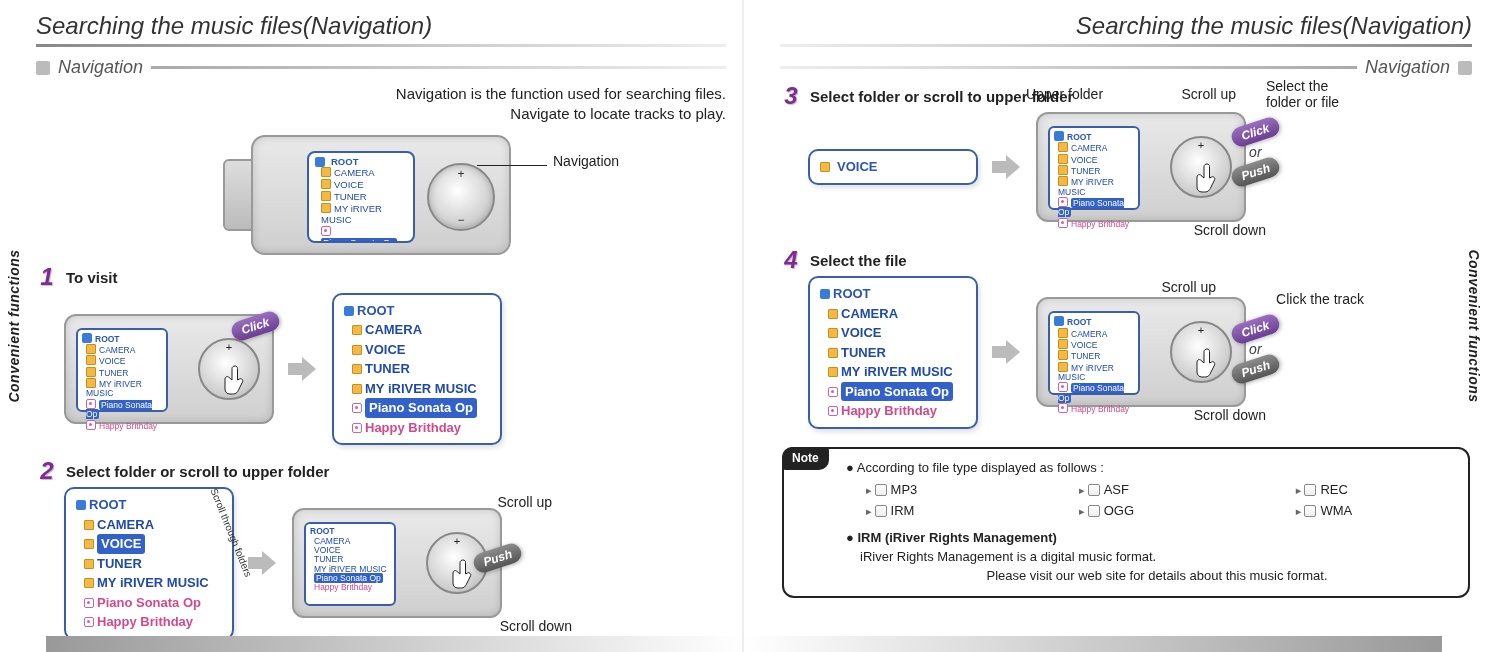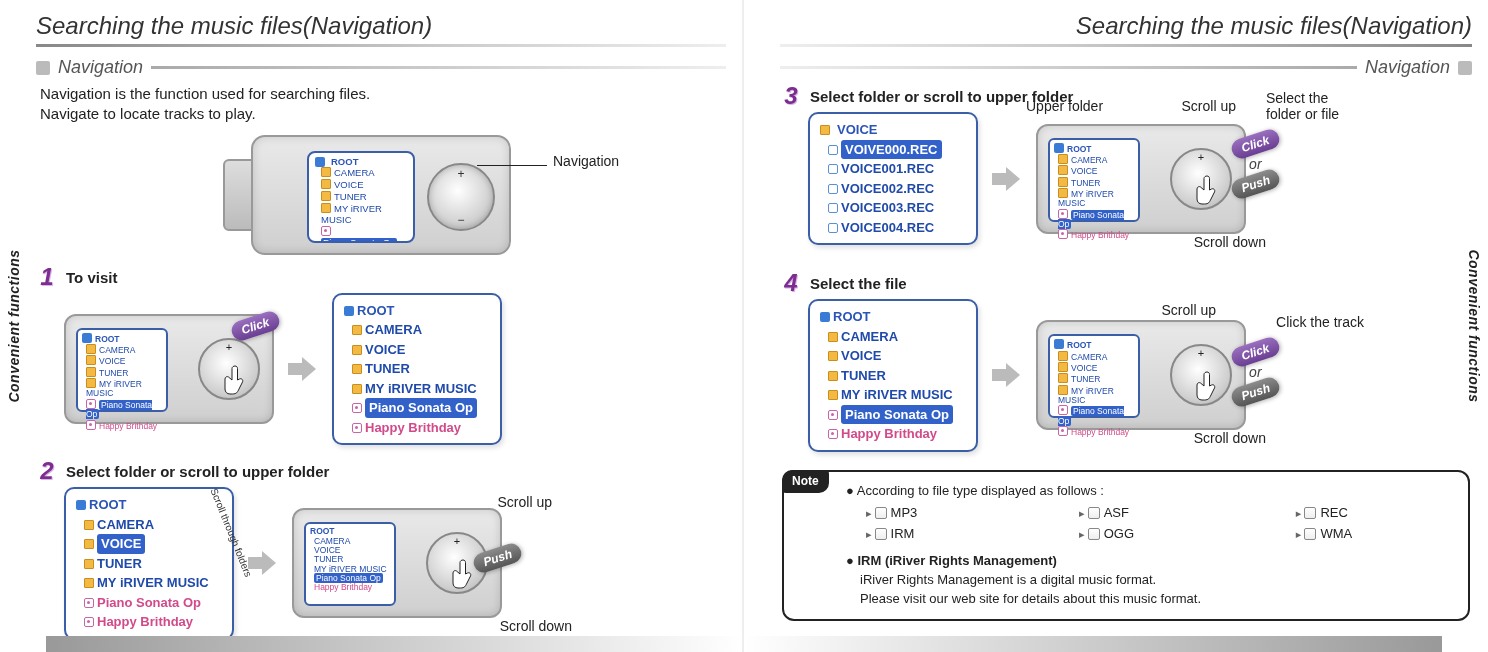--- a/index.html
+++ b/index.html
@@ -13,21 +13,21 @@
   .title-underline { height: 3px; background: linear-gradient(to right, #888, #ccc 60%, #eee); margin-bottom: 10px; }
   .page.right .title-underline { background: linear-gradient(to left, #888, #ccc 60%, #eee); }
 
   .section-bar { display: flex; align-items: center; gap: 8px; margin-bottom: 6px; }
   .section-cap { width: 14px; height: 14px; background: #bbb; border-radius: 2px; }
   .section-cap.r { margin-left: auto; }
   .section-name { font-size: 18px; color: #555; font-style: italic; }
   .section-line { flex: 1; height: 3px; background: linear-gradient(to right, #aaa, #eee); }
   .section-line.r { background: linear-gradient(to left, #aaa, #eee); }
 
-  .intro { font-size: 15px; line-height: 1.35; margin: 4px 0 10px 4px; }
+  .intro { font-size: 15px; line-height: 1.35; margin: 4px 0 10px 4px; text-align: right; }
 
   .device-row { display: flex; align-items: center; justify-content: center; margin: 4px 0 10px 0; }
   .device { position: relative; }
   .device-body { width: 260px; height: 120px; background: linear-gradient(#e9e9e9,#cfcfcf); border: 2px solid #999; border-radius: 14px; position: relative; box-shadow: inset 0 0 10px rgba(0,0,0,.15); }
   .device-cap { position: absolute; left: -28px; top: 24px; width: 34px; height: 72px; background: linear-gradient(#ddd,#bbb); border: 2px solid #999; border-radius: 6px; }
   .screen { position: absolute; left: 54px; top: 14px; width: 108px; height: 92px; background: #fff; border: 2px solid #3a5fa8; border-radius: 8px; padding: 4px 6px; font-size: 9.5px; line-height: 1.15; overflow: hidden; }
   .screen .hdr { color: #2a55b7; font-weight: bold; display: flex; align-items: center; gap: 3px; }
   .screen .folder { color: #1f4aaa; }
   .screen .file { color: #d24a8a; }
   .screen .file.sel, .screen .folder.sel { background: #3161c9; color: #fff; border-radius: 2px; padding: 0 2px; display: inline-block; }
@@ -252,27 +252,20 @@
     <div class="step">
       <div class="step-num">3</div>
       <div class="step-title">Select folder or scroll to upper folder</div>
     </div>
     <div class="step-row" style="margin-bottom:26px;">
       <div class="panel">
         <div class="voice-hdr">
             <span class="fi fold"></span>
             <span>VOICE</span>
           </div>
-        <ul>
-          <li><span class="fi rec"></span><span class="rec sel">VOIVE000.REC</span></li>
-          <li class="rec"><span class="fi rec"></span><span>VOICE001.REC</span></li>
-          <li class="rec"><span class="fi rec"></span><span>VOICE002.REC</span></li>
-          <li class="rec"><span class="fi rec"></span><span>VOICE003.REC</span></li>
-          <li class="rec"><span class="fi rec"></span><span>VOICE004.REC</span></li>
-        </ul>
       </div>
       <div class="arrow"></div>
       <div class="mini-device">
         <div class="mini-body">
           <div class="mini-screen">
             <div style="color:#2a55b7;font-weight:bold;"><span class="fi root"></span><span>ROOT</span></div>
             <ul>
               <li style="color:#1f4aaa;"><span class="fi fold"></span><span>CAMERA</span></li>
               <li style="color:#1f4aaa;"><span class="fi fold"></span><span>VOICE</span></li>
               <li style="color:#1f4aaa;"><span class="fi fold"></span><span>TUNER</span></li>
@@ -356,21 +349,21 @@
         <div class="ft-grid">
           <div class="ft-item"><span class="ico"></span><span>MP3</span></div>
           <div class="ft-item"><span class="ico"></span><span>ASF</span></div>
           <div class="ft-item"><span class="ico"></span><span>REC</span></div>
           <div class="ft-item"><span class="ico"></span><span>IRM</span></div>
           <div class="ft-item"><span class="ico"></span><span>OGG</span></div>
           <div class="ft-item"><span class="ico"></span><span>WMA</span></div>
         </div>
         <div>● <b>IRM (iRiver Rights Management)</b></div>
         <div style="padding-left:14px;">iRiver Rights Management is a digital music format.</div>
-        <div style="padding-left:14px;">Please visit our web site for details about this music format.</div>
+        <div style="padding-left:14px;text-align:center;">Please visit our web site for details about this music format.</div>
       </div>
     </div>
 
     <div class="side-tab right">Convenient functions</div>
     <div class="footer-fade"></div>
     <div class="page-num">5-2</div>
   </div>
 
 </div>
 

